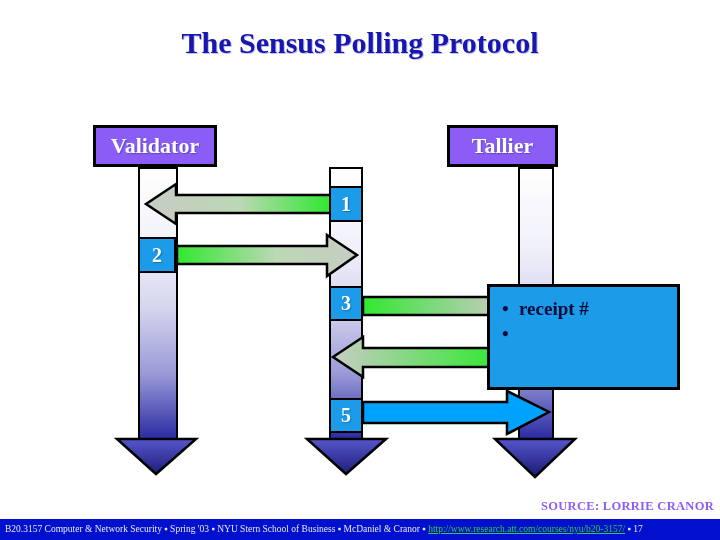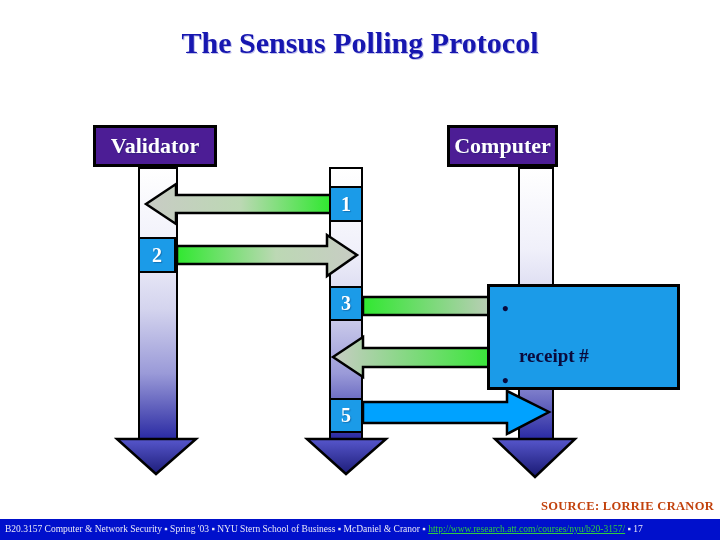--- a/index.html
+++ b/index.html
@@ -7,21 +7,21 @@
   .slide {
     position:relative; width:720px; height:540px; background:#ffffff;
     overflow:hidden; font-family:Liberation Serif, serif;
   }
   .title {
     position:absolute; top:26px; left:0; width:720px; text-align:center;
     font-size:30px; font-weight:bold; color:#1717b0;
     text-shadow:1px 1px 0 rgba(120,120,210,0.45);
   }
   .entity {
-    position:absolute; top:125px; height:42px; background:#4c1d95;
+    position:absolute; top:125px; height:42px; background:#8b5cf6;
     border:3px solid #000; color:#ffffff; font-weight:bold; font-size:22px;
     display:flex; align-items:center; justify-content:center;
     text-shadow:1px 1px 1px rgba(0,40,90,0.35);
   }
   .entity.validator { left:93px;  width:124px; }
   .entity.pollster  { left:270px; width:102px; }
   .entity.tallier   { left:447px; width:111px; }
   .timeline {
     position:absolute; top:167px; height:273px; border:2px solid #000;
     background:linear-gradient(to bottom,
@@ -41,24 +41,24 @@
   .badge.b2 { left:138px; top:237px; width:38px; height:36px; }
   .badge.b3 { left:329px; top:286px; width:34px; height:35px; }
   .badge.b5 { left:329px; top:398px; width:34px; height:35px; }
   .callout {
     position:absolute; left:487px; top:284px; width:193px; height:106px;
     background:#1b9be8; border:3px solid #000; padding:9px 8px 6px 12px;
     color:#0a0a3c; font-weight:bold; font-size:19px; line-height:25px;
   }
   .callout-item { display:flex; }
   .callout-bullet { width:17px; flex:0 0 17px; }
-  .callout-text { flex:1;margin-top:47px; }
+  .callout-text { flex:1; }
   .source {
     position:absolute; top:499px; right:6px; font-size:12.5px;
-    font-weight:bold; color:#c2410c; letter-spacing:0.3px;
+    font-weight:bold; color:#8b5cf6; letter-spacing:0.3px;
   }
   .footer {
     position:absolute; left:0; bottom:0; width:720px; height:21px;
     background:#0010cc; color:#e9e9f8; font-size:9.5px; line-height:21px;
     padding:0 5px; white-space:nowrap; overflow:hidden;
   }
   .footer .link { color:#2ecc40; text-decoration:underline; cursor:pointer; }
 </style>
 </head>
 <body>
@@ -121,21 +121,21 @@
     <div class="callout-item">
       <span class="callout-bullet">•</span>
       <span class="callout-text">receipt #</span>
     </div>
     <div class="callout-item">
       <span class="callout-bullet">•</span>
     </div>
   </div>
 
   <div class="entity validator">Validator</div>
-  <div class="entity tallier">Computer</div>
+  <div class="entity tallier">Tallier</div>
 
   <div class="source">SOURCE: LORRIE CRANOR</div>
 
   <div class="footer">
     <span>B20.3157 Computer &amp; Network Security ▪ Spring '03 ▪ NYU Stern School of Business ▪ McDaniel &amp; Cranor ▪ </span><span class="link">http://www.research.att.com/courses/nyu/b20-3157/</span><span> ▪ 17</span>
   </div>
 
 </div>
 
 </body></html>

